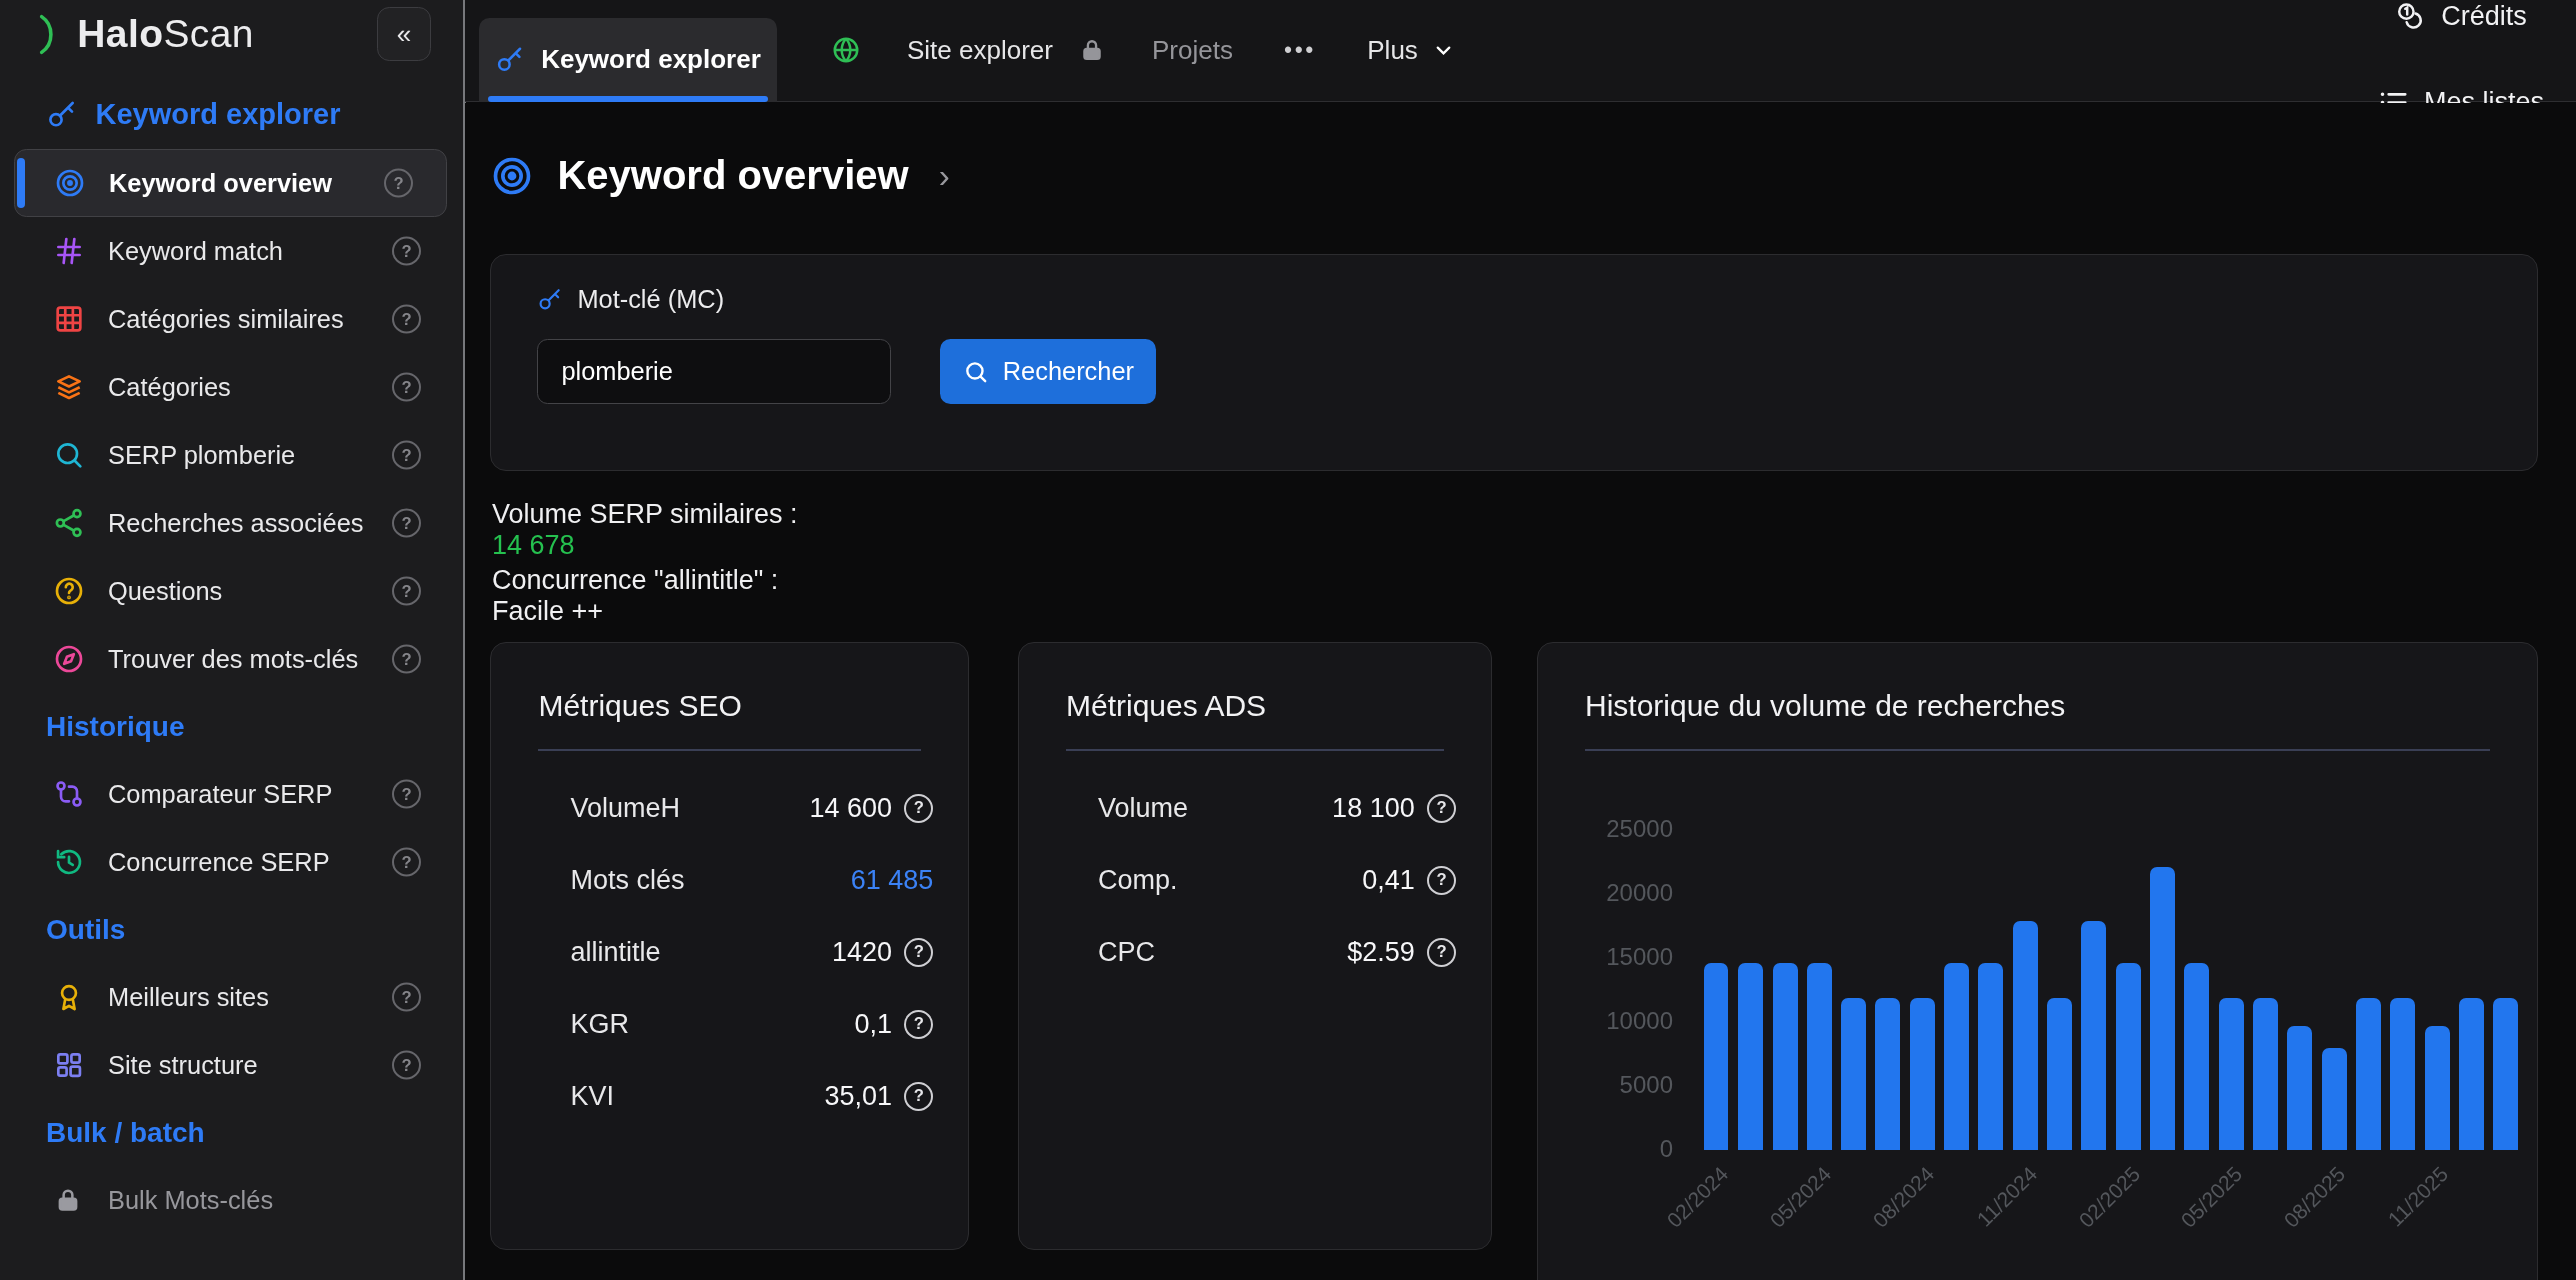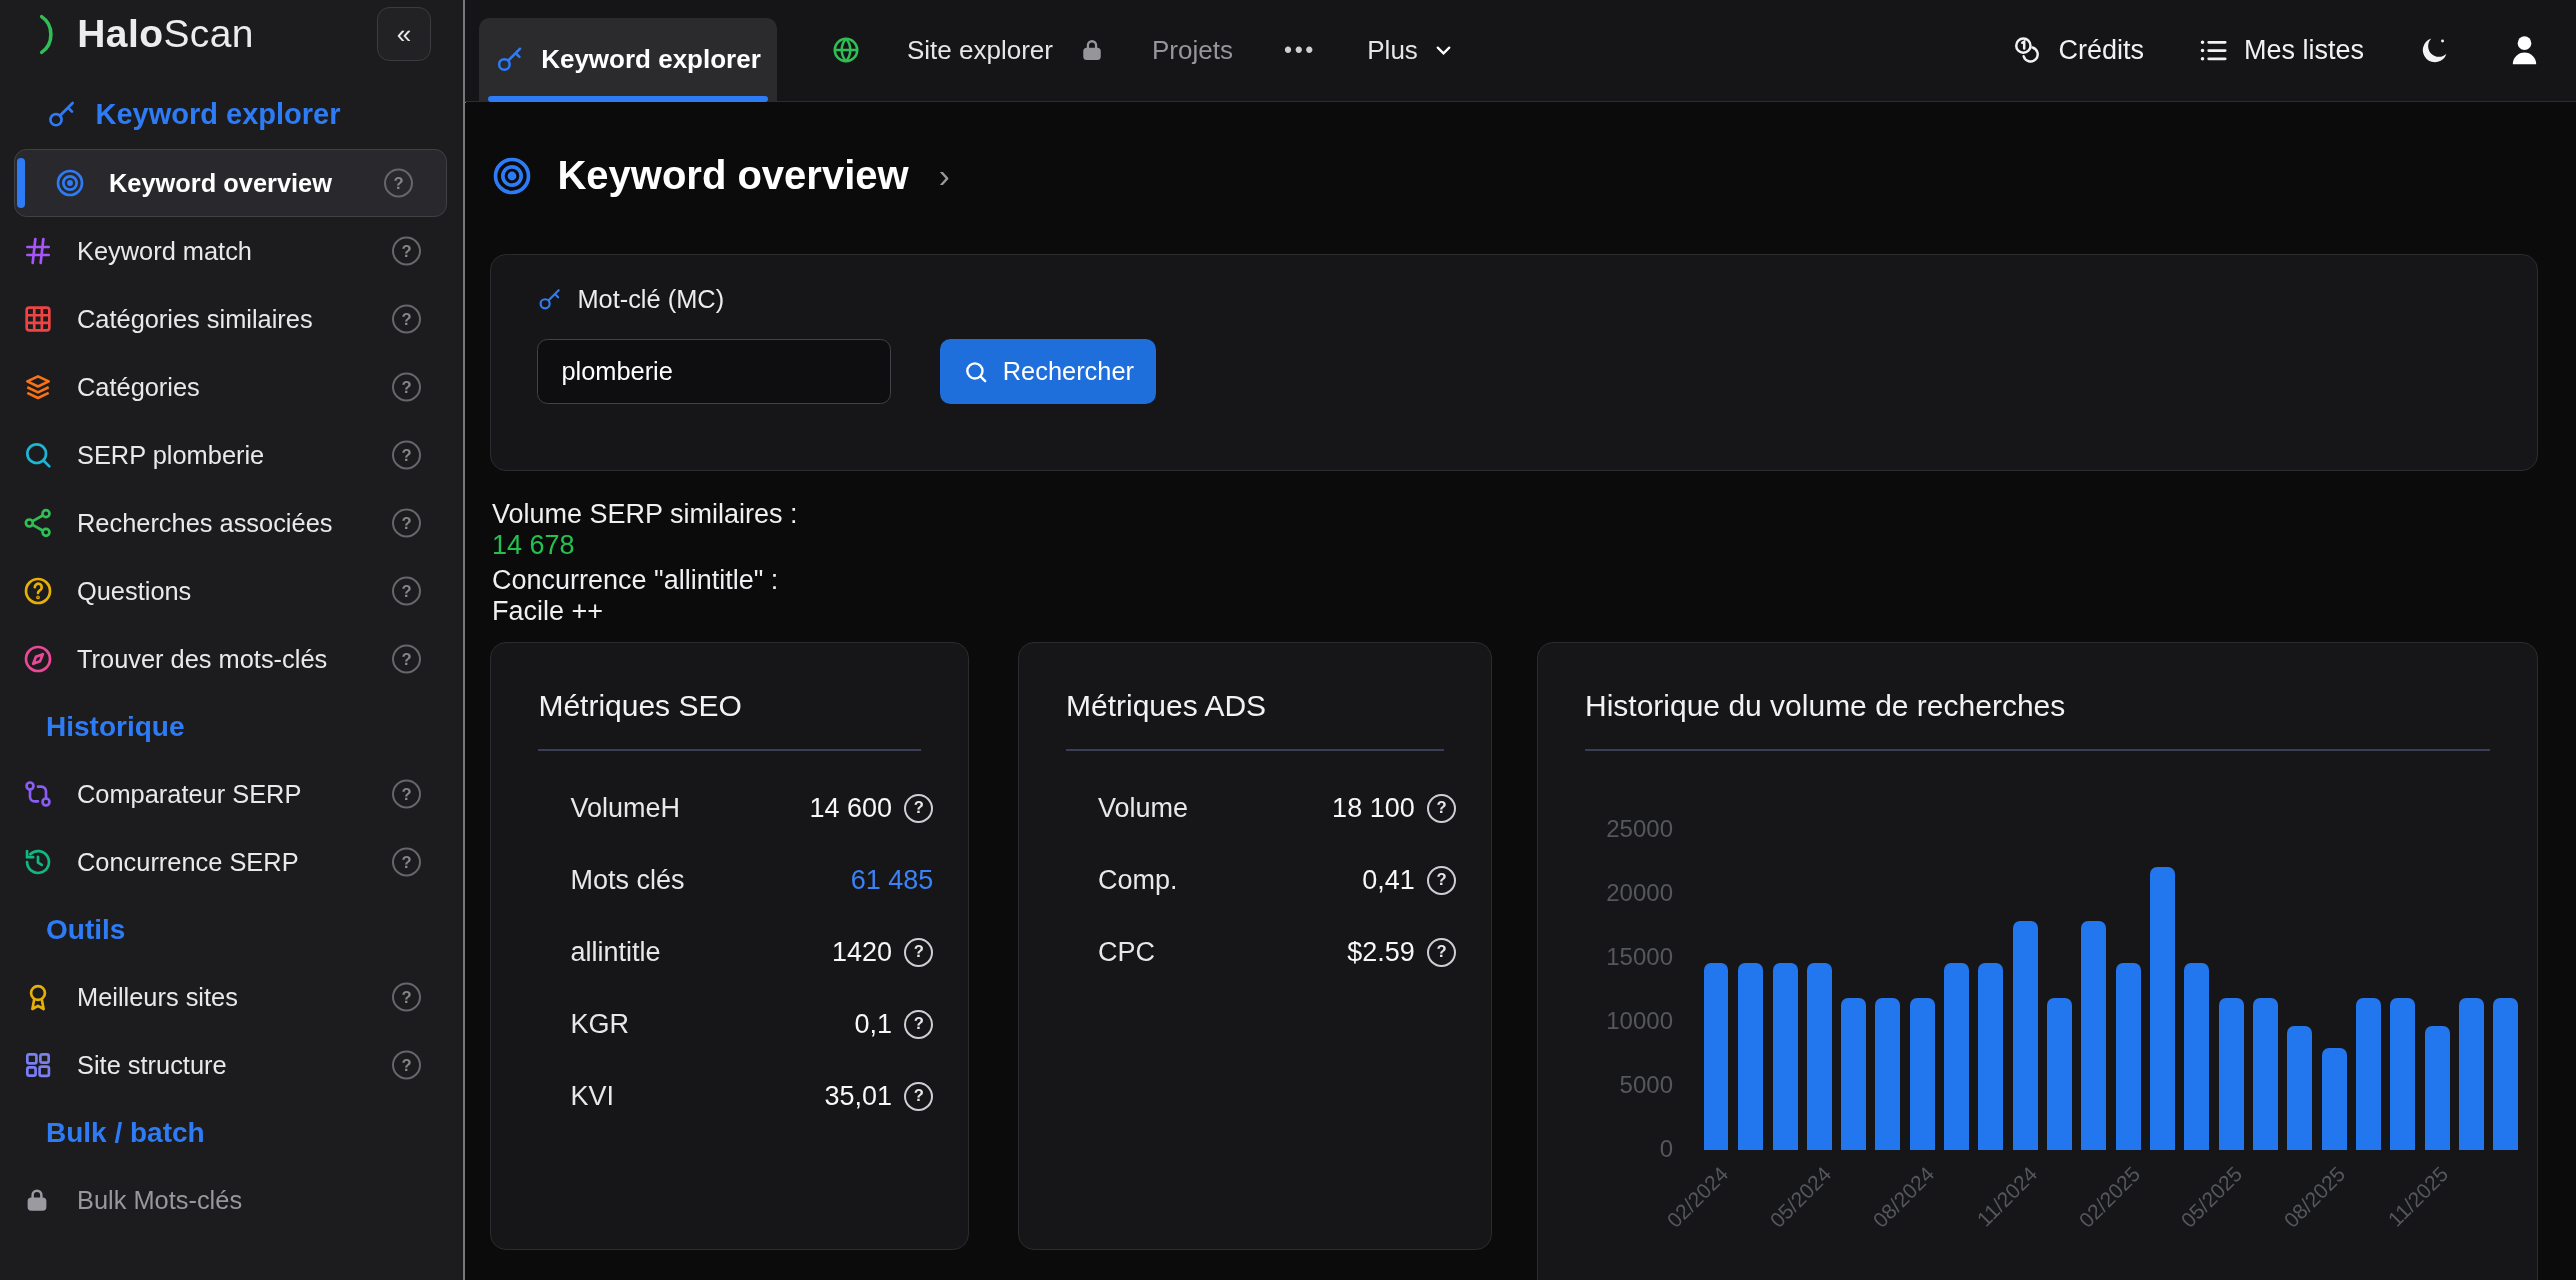--- a/index.html
+++ b/index.html
@@ -14,21 +14,21 @@
   .logo-text { font-size:39px; font-weight:700; letter-spacing:0.4px; }
   .logo-text .rest { font-weight:400; }
   .collapse-btn { position:absolute; left:377px; top:7px; width:54px; height:54px;
     border:1.8px solid #3c3c40; border-radius:12.3px; background:#222224; display:flex;
     align-items:center; justify-content:center; font-size:26px; color:#e8e8ea; cursor:pointer; }
 
   .side-header { position:absolute; left:46px; top:98px; display:flex; align-items:center; gap:17.5px; }
   .side-header .lbl { color:#2e7bf6; font-size:29px; font-weight:700; }
 
   .nav { position:absolute; left:0; top:149px; width:463px; }
-  .nav-item { position:relative; height:68px; display:flex; align-items:center; padding-left:22px; cursor:pointer; }
+  .nav-item { position:relative; height:68px; display:flex; align-items:center; padding-left:53px; cursor:pointer; }
   .nav-item .ic { width:32px; height:32px; flex:0 0 32px; display:flex; align-items:center; }
   .nav-item .txt { margin-left:23px; font-size:25.4px; color:#e9e9eb; }
   .nav-item.locked .txt { color:#97979c; }
   .qmark { position:absolute; right:42px; top:50%; transform:translateY(-50%);
     width:29px; height:29px; border:2.2px solid #66666b; border-radius:50%; color:#85858a;
     font-size:16.6px; font-weight:700; display:flex; align-items:center; justify-content:center; }
   .nav-item.active { margin:0 16px 0 14px; width:433px; padding-left:39px; background:#29292d;
     border:1.3px solid #414145; border-radius:12.3px; }
   .nav-item.active .txt { font-weight:700; color:#fff; }
   .nav-item.active::before { content:""; position:absolute; left:1.8px; top:8px; bottom:8px;
@@ -42,21 +42,21 @@
     border-bottom:1.8px solid #2e2e31; }
   .tab-active { position:absolute; left:14px; top:17.5px; width:298px; height:84px; background:#2b2b2e;
     border-radius:10.5px 10.5px 0 0; display:flex; align-items:center; justify-content:center; gap:16px; cursor:pointer; }
   .tab-active .t { font-size:26px; font-weight:700; color:#fff; }
   .tab-underline { position:absolute; left:8.8px; right:8.8px; bottom:0; height:5.3px; border-radius:3.5px; background:#2e7bf6; }
   .tab { position:absolute; top:0; height:100px; display:flex; align-items:center; gap:14px; cursor:pointer; }
   .tab .t { font-size:26px; color:#e6e6e8;margin-left:32px; }
   .tab.locked .t { color:#95959a; }
   .dots { color:#cfcfd2; font-size:23px; letter-spacing:2.6px; margin-right:5.3px; }
   .chev { width:23px; height:23px; }
-  .top-right { position:absolute; right:32px; top:0; height:100px; display:flex; align-items:center; gap:53px; }
+  .top-right { position:absolute; right:32px; top:0; height:100px; display:flex; align-items:center; gap:53px;flex-direction:column; }
   .tr-item { display:flex; align-items:center; gap:14px; cursor:pointer; font-size:27px; color:#f2f2f4; }
 
   
   .main { position:absolute; left:465px; top:103px; width:2111px; height:1178px; background:#0b0b0c; }
   .page-head { position:absolute; left:25.4px; top:50px; display:flex; align-items:center; gap:23px; }
   .page-head h1 { font-size:40px; font-weight:700; color:#fff; }
   .crumb-chev { color:#98989d; font-size:33px; margin-left:7px; cursor:pointer; }
 
   .search-card { position:absolute; left:25.4px; top:151px; width:2048px; height:217px;
     background:#161619; border:1.3px solid #2c2c2f; border-radius:16px; }

